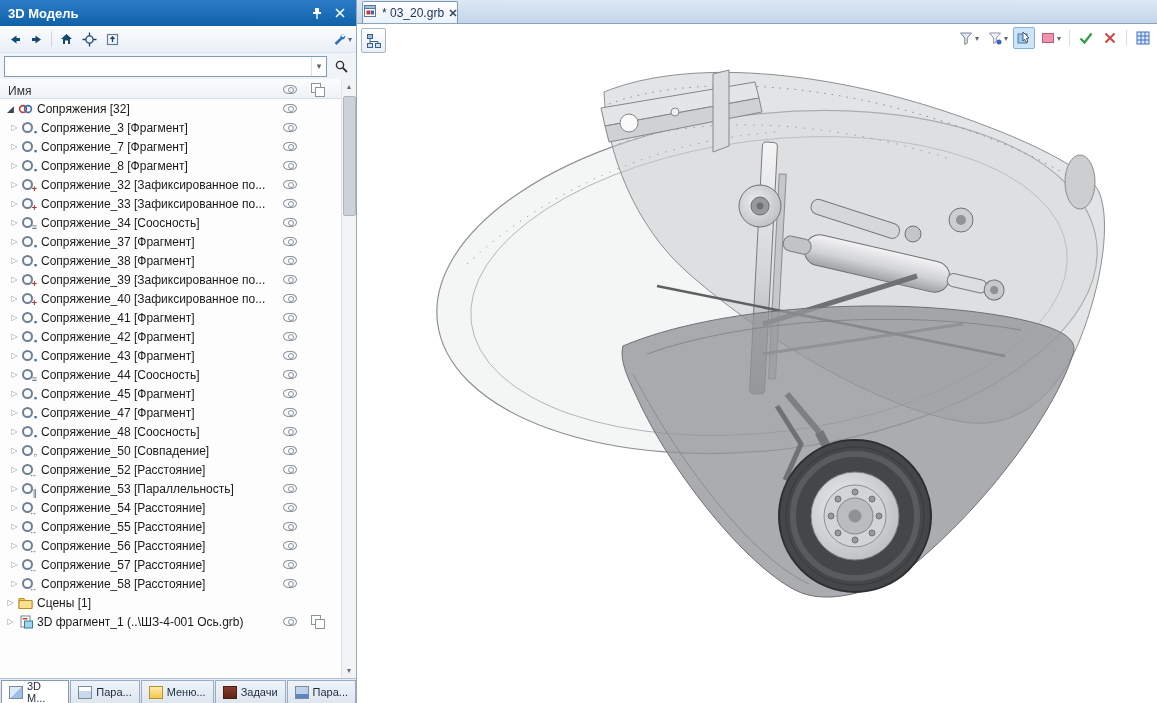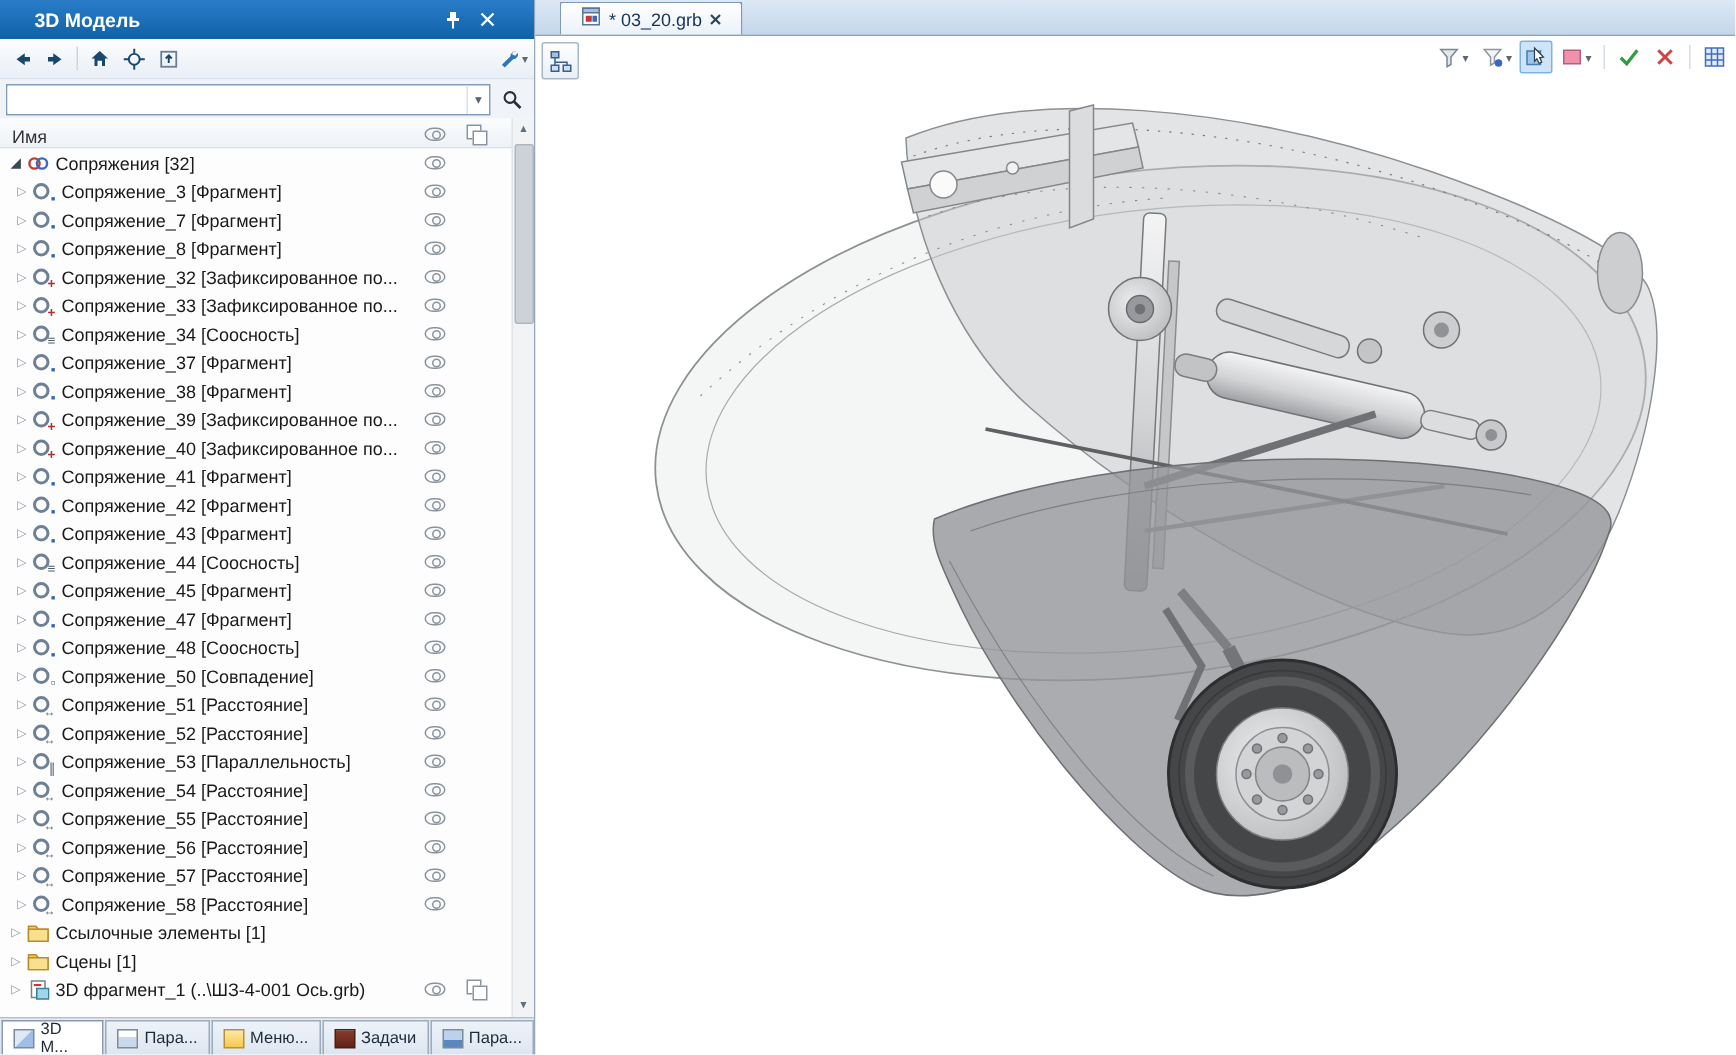--- a/index.html
+++ b/index.html
@@ -4,21 +4,21 @@
 <style>
 *{box-sizing:border-box;-webkit-user-select:none}
 body{margin:0;width:1157px;height:703px;overflow:hidden;background:#fff;
      font-family:"Liberation Sans","DejaVu Sans",sans-serif;font-size:12px;color:#1a1a1a}
 #app{position:relative;width:1157px;height:703px}
 
 
 #left-panel{position:absolute;left:0;top:0;width:357px;height:703px;background:#f6f8fb;
   border-right:1px solid #97a7bb;display:flex;flex-direction:column}
 .ptitle{flex:0 0 26px;background:linear-gradient(#2a7cc8,#0f62a8);color:#fff;font-weight:bold;
-  font-size:13px;display:flex;align-items:center;padding:0 23px;gap:6px}
+  font-size:13px;display:flex;align-items:center;padding:0 8px;gap:6px}
 .ptitle .sp{flex:1}
 .tbtn{width:17px;height:17px;display:flex;align-items:center;justify-content:center;cursor:pointer}
 
 .ptoolbar{flex:0 0 27px;background:linear-gradient(#fcfdfe,#e9eff7);border-bottom:1px solid #dbe3ec;
   display:flex;align-items:center;padding:0 3px;gap:1px}
 .tool{width:22px;height:22px;display:flex;align-items:center;justify-content:center;border-radius:2px}
 .sep{width:1px;height:16px;background:#ccd6e2;margin:0 2px}
 .spacer{flex:1}
 .caret::after{content:"▾";font-size:8px;color:#5a6877;margin-left:1px}
 
@@ -84,21 +84,21 @@
 .tab-3d-icon{background:linear-gradient(135deg,#dce9f7 50%,#9fc0e4 50%)}
 .tab-elements-icon{background:linear-gradient(#ffffff 40%,#c9d8ea 40%)}
 .tab-menu-icon{background:linear-gradient(#fde9a8,#f3c84e);border-color:#b7922f}
 .tab-tasks-icon{background:linear-gradient(#8a3b2e,#5f2418);border-color:#4a1d12}
 .tab-params-icon{background:linear-gradient(#bcd2ec 60%,#5b87c0 60%)}
 
 
 #tabbar{position:absolute;left:357px;top:0;width:800px;height:24px;
   background:linear-gradient(#dce8f4,#c3d6ea);border-bottom:1px solid #8aa4c0;
   display:flex;align-items:flex-end}
-.doctab{height:22px;margin-left:16px;display:flex;align-items:center;gap:5px;padding:0 13px;
+.doctab{height:22px;margin-left:5px;display:flex;align-items:center;gap:5px;padding:0 0;
   background:linear-gradient(#ffffff,#eaf1f9);border:1px solid #7e99b6;border-bottom:none;
   border-radius:2px 2px 0 0;color:#16335a}
 
 #canvas{position:absolute;left:357px;top:24px;width:800px;height:679px;background:#fff;overflow:hidden}
 #structure-btn{position:absolute;left:4px;top:4px;width:25px;height:25px;border:1px solid #a7b7c9;
   background:linear-gradient(#ffffff,#e9eff6);border-radius:2px;display:flex;align-items:center;
   justify-content:center;z-index:4;padding:0}
 #view-toolbar{position:absolute;right:3px;top:3px;display:flex;align-items:center;gap:2px;z-index:4}
 .vbtn{height:22px;display:flex;align-items:center;padding:0 2px;border-radius:2px;border:1px solid transparent}
 .vbtn.pressed{background:#cfe4f7;border-color:#7fb2e3}
@@ -320,26 +320,20 @@
             <span class="eye"></span>
           </div>
 
           <div class="trow lvl1">
             <span class="exp"></span>
             <span class="mate-icon mate-coincidence-icon"></span>
             <span class="lbl">Сопряжение_50 [Совпадение]</span>
             <span class="eye"></span>
           </div>
 
-          <div class="trow lvl1">
-            <span class="exp"></span>
-            <span class="mate-icon mate-distance-icon"></span>
-            <span class="lbl">Сопряжение_51 [Расстояние]</span>
-            <span class="eye"></span>
-          </div>
 
           <div class="trow lvl1">
             <span class="exp"></span>
             <span class="mate-icon mate-distance-icon"></span>
             <span class="lbl">Сопряжение_52 [Расстояние]</span>
             <span class="eye"></span>
           </div>
 
           <div class="trow lvl1">
             <span class="exp"></span>
@@ -377,30 +371,20 @@
           </div>
 
           <div class="trow lvl1">
             <span class="exp"></span>
             <span class="mate-icon mate-distance-icon"></span>
             <span class="lbl">Сопряжение_58 [Расстояние]</span>
             <span class="eye"></span>
           </div>
         </div>
 
-      <div class="trow lvl0">
-        <span class="exp"></span>
-        <span class="ticon">
-          <svg width="15" height="13" viewBox="0 0 15 13">
-              <path d="M1 2.5h5l1.5 2H14v8H1z" fill="#f4c64e" stroke="#b98d2e"></path>
-              <path d="M1 4.5h13v8H1z" fill="#fadf8f" stroke="#b98d2e"></path>
-            </svg>
-        </span>
-        <span class="lbl">Ссылочные элементы [1]</span>
-      </div>
 
       <div class="trow lvl0">
         <span class="exp"></span>
         <span class="ticon">
           <svg width="15" height="13" viewBox="0 0 15 13">
               <path d="M1 2.5h5l1.5 2H14v8H1z" fill="#f4c64e" stroke="#b98d2e"></path>
               <path d="M1 4.5h13v8H1z" fill="#fadf8f" stroke="#b98d2e"></path>
             </svg>
         </span>
         <span class="lbl">Сцены [1]</span>

